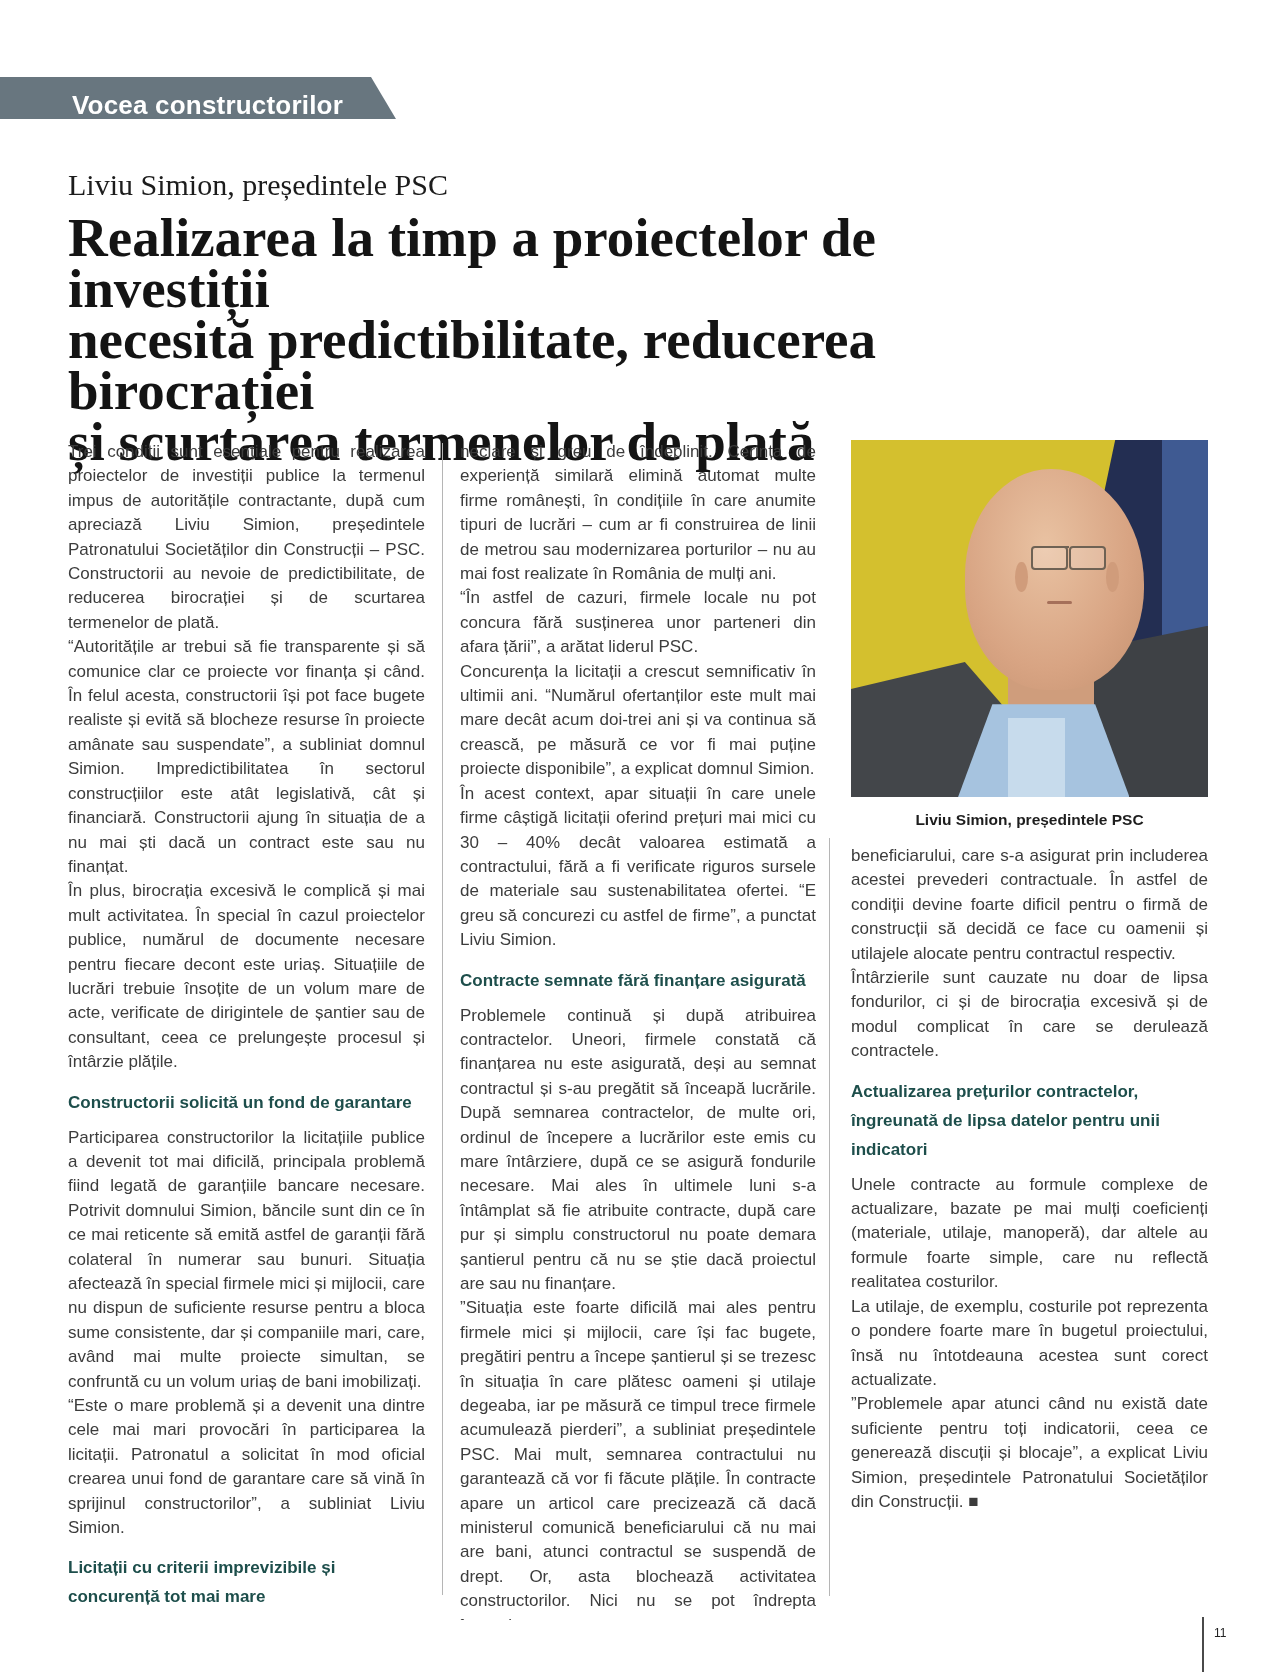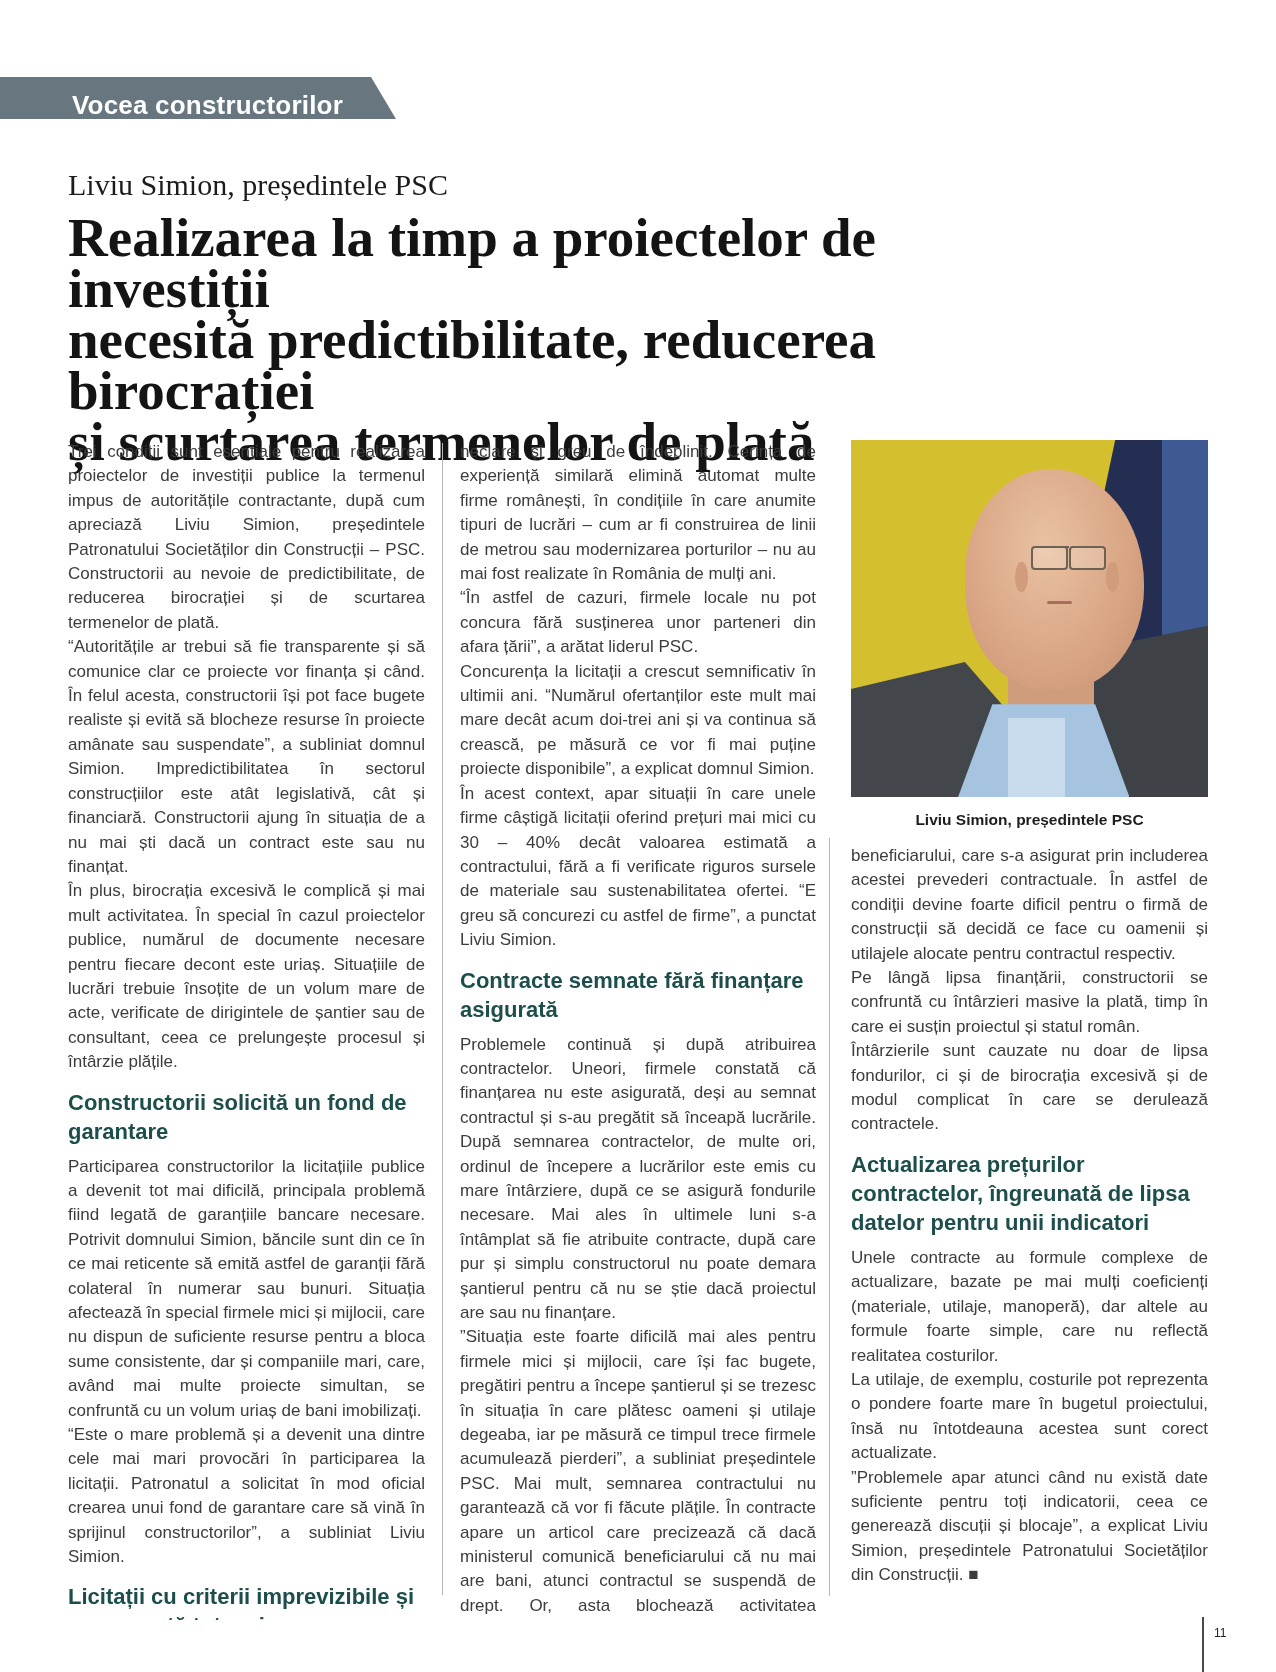--- a/index.html
+++ b/index.html
@@ -17,21 +17,21 @@
           font-size:30px;color:#1c1c1c;}
   .headline{position:absolute;left:68px;top:212px;width:1010px;
             font-family:"Liberation Serif",serif;font-weight:bold;
             font-size:55px;line-height:51px;color:#141414;}
 
   
   .cols{position:absolute;left:68px;top:440px;width:1140px;height:1180px;
         display:grid;grid-template-columns:357px 356px 357px;column-gap:35px;overflow:hidden;}
   .col{color:#3c3c3c;font-size:17px;line-height:24.4px;text-align:justify;hyphens:auto;}
   .col p{margin:0;}
-  .col h2{font-size:22px;line-height:29px;font-weight:bold;color:#1d4e4b;
+  .col h2{font-size:17px;line-height:29px;font-weight:bold;color:#1d4e4b;
           margin:13px 0 9px 0;text-align:left;}
 
   
   .rule-1{position:absolute;left:442px;top:443px;width:1px;height:1152px;background:#b5b5b5;}
   .rule-2{position:absolute;left:829px;top:838px;width:1px;height:758px;background:#b5b5b5;}
 
   
   .figure{margin:0 0 14px 0;}
   .photo{position:relative;width:357px;height:357px;background:#d4c02e;overflow:hidden;}
   .ph-blue{position:absolute;left:0;top:0;width:100%;height:100%;background:#232e52;
@@ -120,21 +120,20 @@
               <div class="ph-lens l"></div>
               <div class="ph-lens r"></div>
             </div>
             <div class="ph-bridge"></div>
             <div class="ph-mouth"></div>
           </div>
         </div>
         <figcaption class="caption">Liviu Simion, președintele PSC</figcaption>
       </figure>
       <p>beneficiarului, care s-a asigurat prin includerea acestei prevederi contractuale. În astfel de condiții devine foarte dificil pentru o firmă de construcții să decidă ce face cu oamenii și utilajele alocate pentru contractul respectiv.</p>
-      <p>Pe lângă lipsa finanțării, constructorii se confruntă cu întârzieri masive la plată, timp în care ei susțin proiectul și statul român.</p>
       <p>Întârzierile sunt cauzate nu doar de lipsa fondurilor, ci și de birocrația excesivă și de modul complicat în care se derulează contractele.</p>
       <h2>Actualizarea prețurilor contractelor, îngreunată de lipsa datelor pentru unii indicatori</h2>
       <p>Unele contracte au formule complexe de actualizare, bazate pe mai mulți coeficienți (materiale, utilaje, manoperă), dar altele au formule foarte simple, care nu reflectă realitatea costurilor.</p>
       <p>La utilaje, de exemplu, costurile pot reprezenta o pondere foarte mare în bugetul proiectului, însă nu întotdeauna acestea sunt corect actualizate.</p>
       <p>”Problemele apar atunci când nu există date suficiente pentru toți indicatorii, ceea ce generează discuții și blocaje”, a explicat Liviu Simion, președintele Patronatului Societăților din Construcții. ■</p>
     </div>
 
   </div>
 
   <div class="rule-1"></div>

